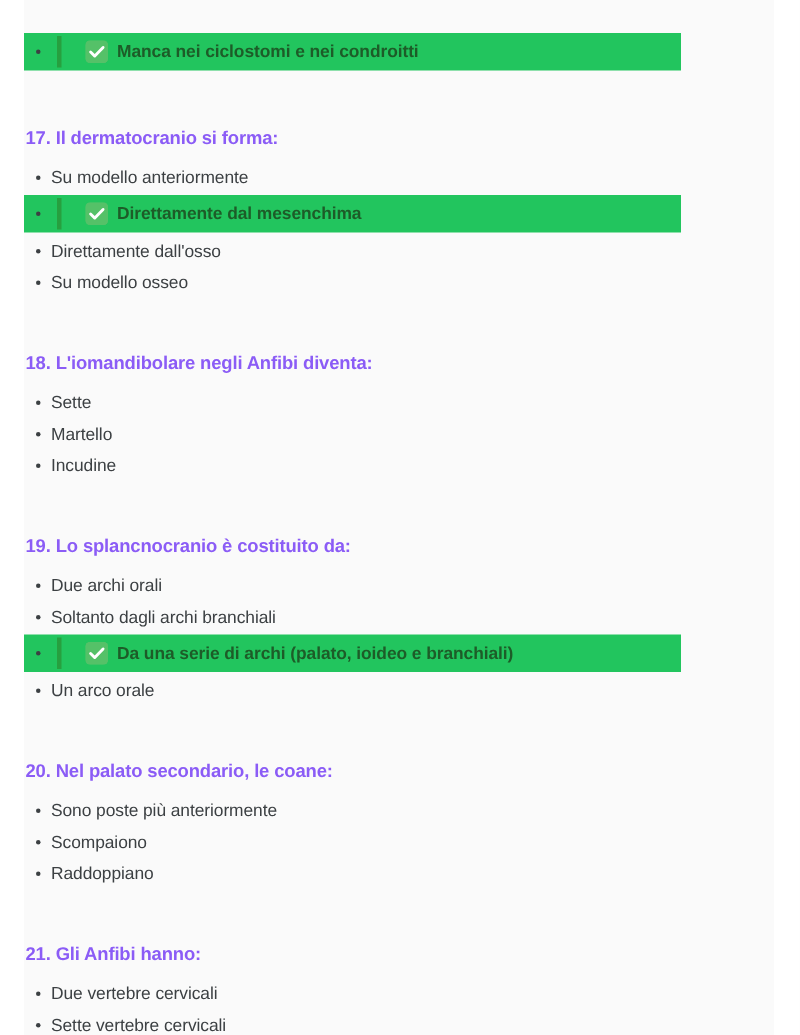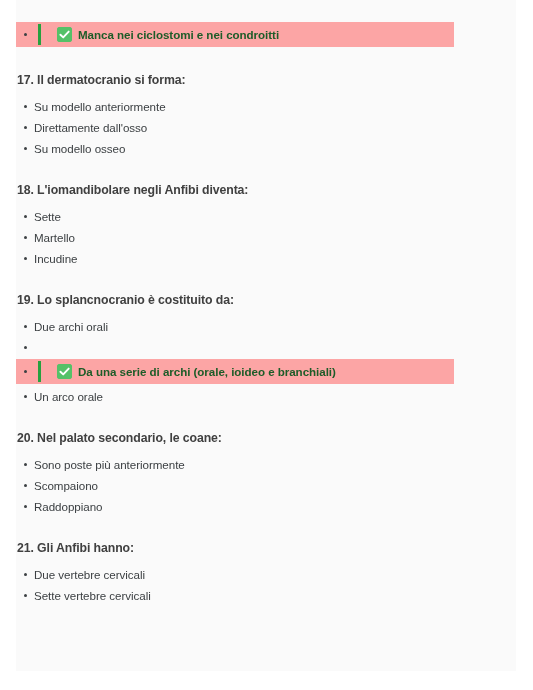--- a/index.html
+++ b/index.html
@@ -29,24 +29,24 @@
   }
 
   
   .question-block {
     margin: 0;
     padding: 0;
   }
   .question-title {
     font-size: 12.3px;
     font-weight: bold;
-    color: #404040;
+    color: #8b5cf6;
     letter-spacing: -0.1px;
     padding: 0 0 0 1px;
-    margin: 4px 0 9px 0;
+    margin: 16px 0 9px 0;
     line-height: 16px;
   }
 
   .answer-list {
     list-style: none;
     margin: 0;
     padding: 0;
   }
 
   .answer-row {
@@ -71,21 +71,21 @@
     font-size: 11.6px;
     color: #3c4043;
     line-height: 19px;
     padding-left: 18px;
     letter-spacing: -0.05px;
     white-space: nowrap;
   }
 
   
   .answer-row.correct {
-    background: #fca5a5;
+    background: #22c55e;
     min-height: 25px;
     margin: 2px 0 3px 0;
     width: 438px;
   }
   .answer-row.correct .accent-bar {
     position: absolute;
     left: 22px;
     top: 2px;
     bottom: 2px;
     width: 3px;
@@ -141,69 +141,81 @@
 
   <div id="questions-container">
       <div class="q-gap"></div>
       <div class="question-block">
         <div class="question-title">17. Il dermatocranio si forma:</div>
         <ul class="answer-list">
           <li class="answer-row">
             <span class="bullet"></span>
             <span class="answer-text">Su modello anteriormente</span>
           </li>
-          <li class="answer-row">
-            <span class="bullet"></span>
-            <span class="answer-text">Direttamente dall'osso</span>
-          </li>
-          <li class="answer-row">
-            <span class="bullet"></span>
-            <span class="answer-text">Su modello osseo</span>
-          </li>
-        </ul>
-      </div>
-      <div class="q-gap"></div>
-      <div class="question-block">
-        <div class="question-title">18. L'iomandibolare negli Anfibi diventa:</div>
-        <ul class="answer-list">
-          <li class="answer-row">
-            <span class="bullet"></span>
-            <span class="answer-text">Sette</span>
-          </li>
-          <li class="answer-row">
-            <span class="bullet"></span>
-            <span class="answer-text">Martello</span>
-          </li>
-          <li class="answer-row">
-            <span class="bullet"></span>
-            <span class="answer-text">Incudine</span>
-          </li>
-        </ul>
-      </div>
-      <div class="q-gap"></div>
-      <div class="question-block">
-        <div class="question-title">19. Lo splancnocranio è costituito da:</div>
-        <ul class="answer-list">
-          <li class="answer-row">
-            <span class="bullet"></span>
-            <span class="answer-text">Due archi orali</span>
-          </li>
-          <li class="answer-row">
-            <span class="bullet"></span>
-          </li>
           <li class="answer-row correct">
             <span class="bullet"></span>
             <span class="accent-bar"></span>
             <span class="check-icon">
               <svg viewBox="0 0 15 15" xmlns="http://www.w3.org/2000/svg">
                 <rect x="0" y="0" width="15" height="15" rx="3" ry="3" fill="#55c168"></rect>
                 <path d="M3.4 7.7 L6.2 10.4 L11.7 4.6" fill="none" stroke="#ffffff" stroke-width="1.9" stroke-linecap="round" stroke-linejoin="round"></path>
               </svg>
             </span>
-            <span class="answer-text">Da una serie di archi (orale, ioideo e branchiali)</span>
+            <span class="answer-text">Direttamente dal mesenchima</span>
+          </li>
+          <li class="answer-row">
+            <span class="bullet"></span>
+            <span class="answer-text">Direttamente dall'osso</span>
+          </li>
+          <li class="answer-row">
+            <span class="bullet"></span>
+            <span class="answer-text">Su modello osseo</span>
+          </li>
+        </ul>
+      </div>
+      <div class="q-gap"></div>
+      <div class="question-block">
+        <div class="question-title">18. L'iomandibolare negli Anfibi diventa:</div>
+        <ul class="answer-list">
+          <li class="answer-row">
+            <span class="bullet"></span>
+            <span class="answer-text">Sette</span>
+          </li>
+          <li class="answer-row">
+            <span class="bullet"></span>
+            <span class="answer-text">Martello</span>
+          </li>
+          <li class="answer-row">
+            <span class="bullet"></span>
+            <span class="answer-text">Incudine</span>
+          </li>
+        </ul>
+      </div>
+      <div class="q-gap"></div>
+      <div class="question-block">
+        <div class="question-title">19. Lo splancnocranio è costituito da:</div>
+        <ul class="answer-list">
+          <li class="answer-row">
+            <span class="bullet"></span>
+            <span class="answer-text">Due archi orali</span>
+          </li>
+          <li class="answer-row">
+            <span class="bullet"></span>
+            <span class="answer-text">Soltanto dagli archi branchiali</span>
+          </li>
+          <li class="answer-row correct">
+            <span class="bullet"></span>
+            <span class="accent-bar"></span>
+            <span class="check-icon">
+              <svg viewBox="0 0 15 15" xmlns="http://www.w3.org/2000/svg">
+                <rect x="0" y="0" width="15" height="15" rx="3" ry="3" fill="#55c168"></rect>
+                <path d="M3.4 7.7 L6.2 10.4 L11.7 4.6" fill="none" stroke="#ffffff" stroke-width="1.9" stroke-linecap="round" stroke-linejoin="round"></path>
+              </svg>
+            </span>
+            <span class="answer-text">Da una serie di archi (palato, ioideo e branchiali)</span>
           </li>
           <li class="answer-row">
             <span class="bullet"></span>
             <span class="answer-text">Un arco orale</span>
           </li>
         </ul>
       </div>
       <div class="q-gap"></div>
       <div class="question-block">
         <div class="question-title">20. Nel palato secondario, le coane:</div>

